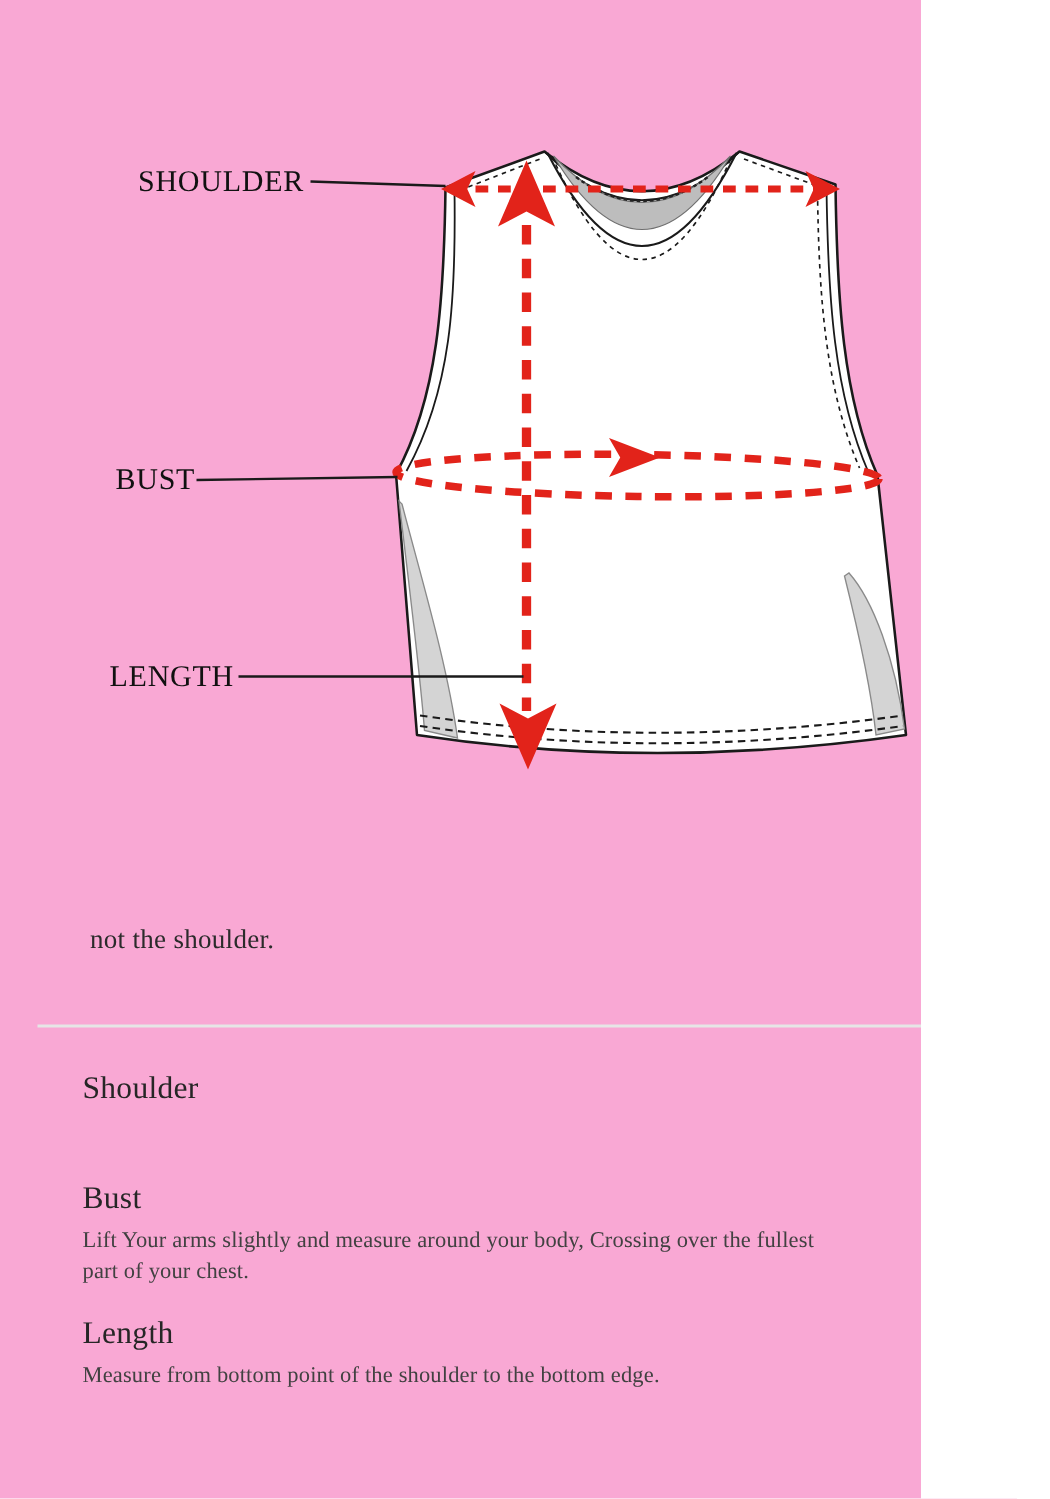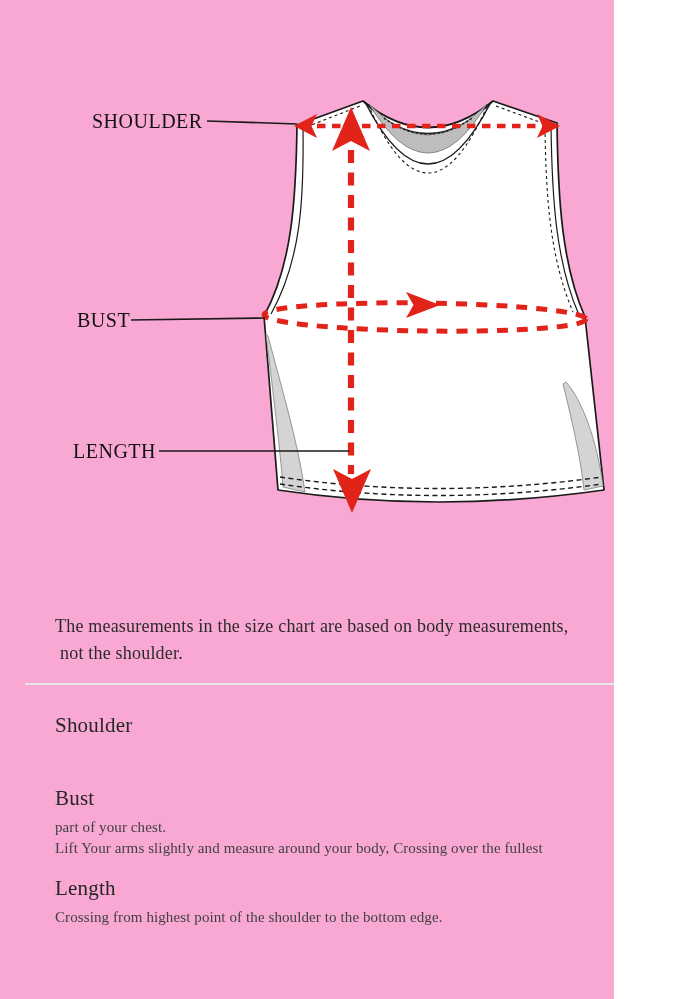--- a/index.html
+++ b/index.html
@@ -137,32 +137,31 @@
       <path d="M 131,320 L 265,318"></path>
       <path d="M 159,451 L 349,451"></path>
     </g>
   </svg>
 
   <div class="measure-label lbl-shoulder">SHOULDER</div>
   <div class="measure-label lbl-bust">BUST</div>
   <div class="measure-label lbl-length">LENGTH</div>
 
   <div class="note">
-    <div class="line1">The measurements in the size chart are based on body measurements,</div>
     <div class="line2">not the shoulder.</div>
   </div>
 
   <div class="divider"></div>
 
   <div class="section-title t-shoulder">Shoulder</div>
 
   <div class="section-title t-bust">Bust</div>
   <div class="section-desc d-bust">
+    <div>Lift Your arms slightly and measure around your body, Crossing over the fullest</div>
     <div>part of your chest.</div>
-    <div>Lift Your arms slightly and measure around your body, Crossing over the fullest</div>
   </div>
 
   <div class="section-title t-length">Length</div>
   <div class="section-desc d-length">
-    <div>Crossing from highest point of the shoulder to the bottom edge.</div>
+    <div>Measure from bottom point of the shoulder to the bottom edge.</div>
   </div>
 
 </div>
 
 </body></html>

